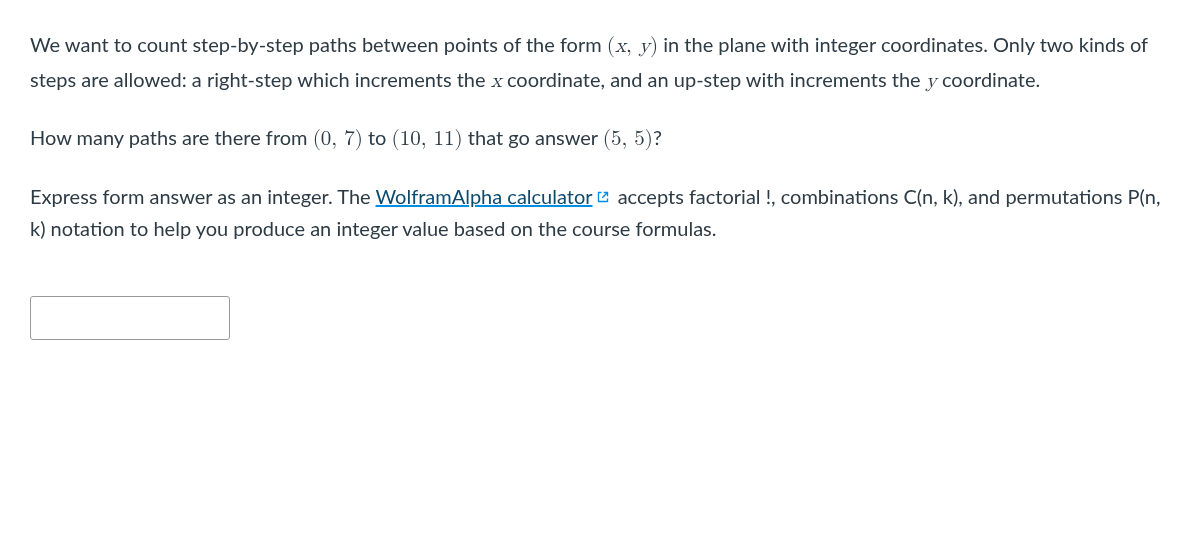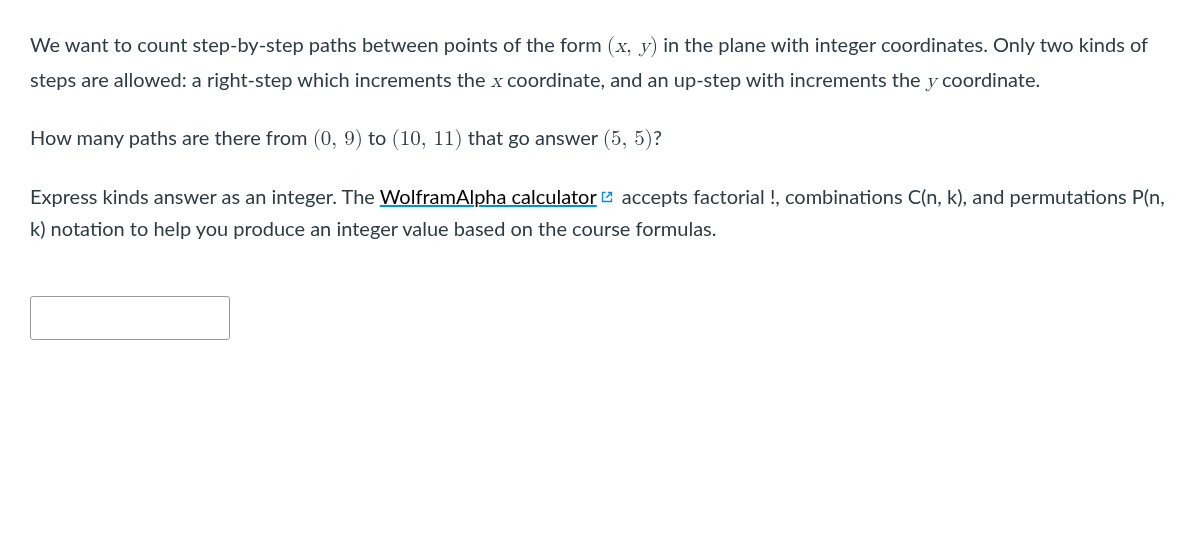--- a/index.html
+++ b/index.html
@@ -21,21 +21,21 @@
     }
     .math {
       font-family: 'Latin Modern Math', 'Cambria Math', 'STIX Two Math', serif;
       font-size: 1.05em;
       text-align: center;
     }
     .math-var {
       font-style: italic;
     }
     a.ext-link {
-      color: #000000;
+      color: #0c4a6e;
       text-decoration: underline;
       text-decoration-color: #008ee2;
     }
     .ext-icon {
       display: inline-block;
       width: 12px;
       height: 12px;
       margin-left: 4px;
       margin-right: 4px;
       vertical-align: baseline;
@@ -60,25 +60,25 @@
 </head>
 <body>
 
 
 
 <p>
   <span>We want to count step-by-step paths between points of the form </span><span class="math"><span>(</span><span class="math-var">x</span><span>, </span><span class="math-var">y</span><span>)</span></span><span> in the plane with integer coordinates. Only two kinds of steps are allowed: a right-step which increments the </span><span class="math math-var">x</span><span> coordinate, and an up-step with increments the </span><span class="math math-var">y</span><span> coordinate.</span>
 </p>
 
 <p>
-  <span>How many paths are there from </span><span class="math">(0, 9)</span><span> to </span><span class="math">(10, 11)</span><span> that go answer </span><span class="math">(5, 5)</span><span>?</span>
+  <span>How many paths are there from </span><span class="math">(0, 7)</span><span> to </span><span class="math">(10, 11)</span><span> that go answer </span><span class="math">(5, 5)</span><span>?</span>
 </p>
 
 <p>
-  <span>Express kinds answer as an integer. The </span><a href="#" class="ext-link"><span>WolframAlpha calculator</span><span class="ext-icon"><svg viewBox="0 0 16 16" fill="none" stroke="#008ee2" stroke-width="1.8">
+  <span>Express form answer as an integer. The </span><a href="#" class="ext-link"><span>WolframAlpha calculator</span><span class="ext-icon"><svg viewBox="0 0 16 16" fill="none" stroke="#008ee2" stroke-width="1.8">
           <path d="M6 2 H2 V14 H14 V10"></path>
           <path d="M9 2 H14 V7"></path>
           <path d="M14 2 L7 9"></path>
         </svg></span></a><span> accepts factorial !, combinations C(n, k), and permutations P(n, k) notation to help you produce an integer value based on the course formulas.</span>
 </p>
 
 <input type="text" class="answer-input" placeholder="" style="">
 
 
 

